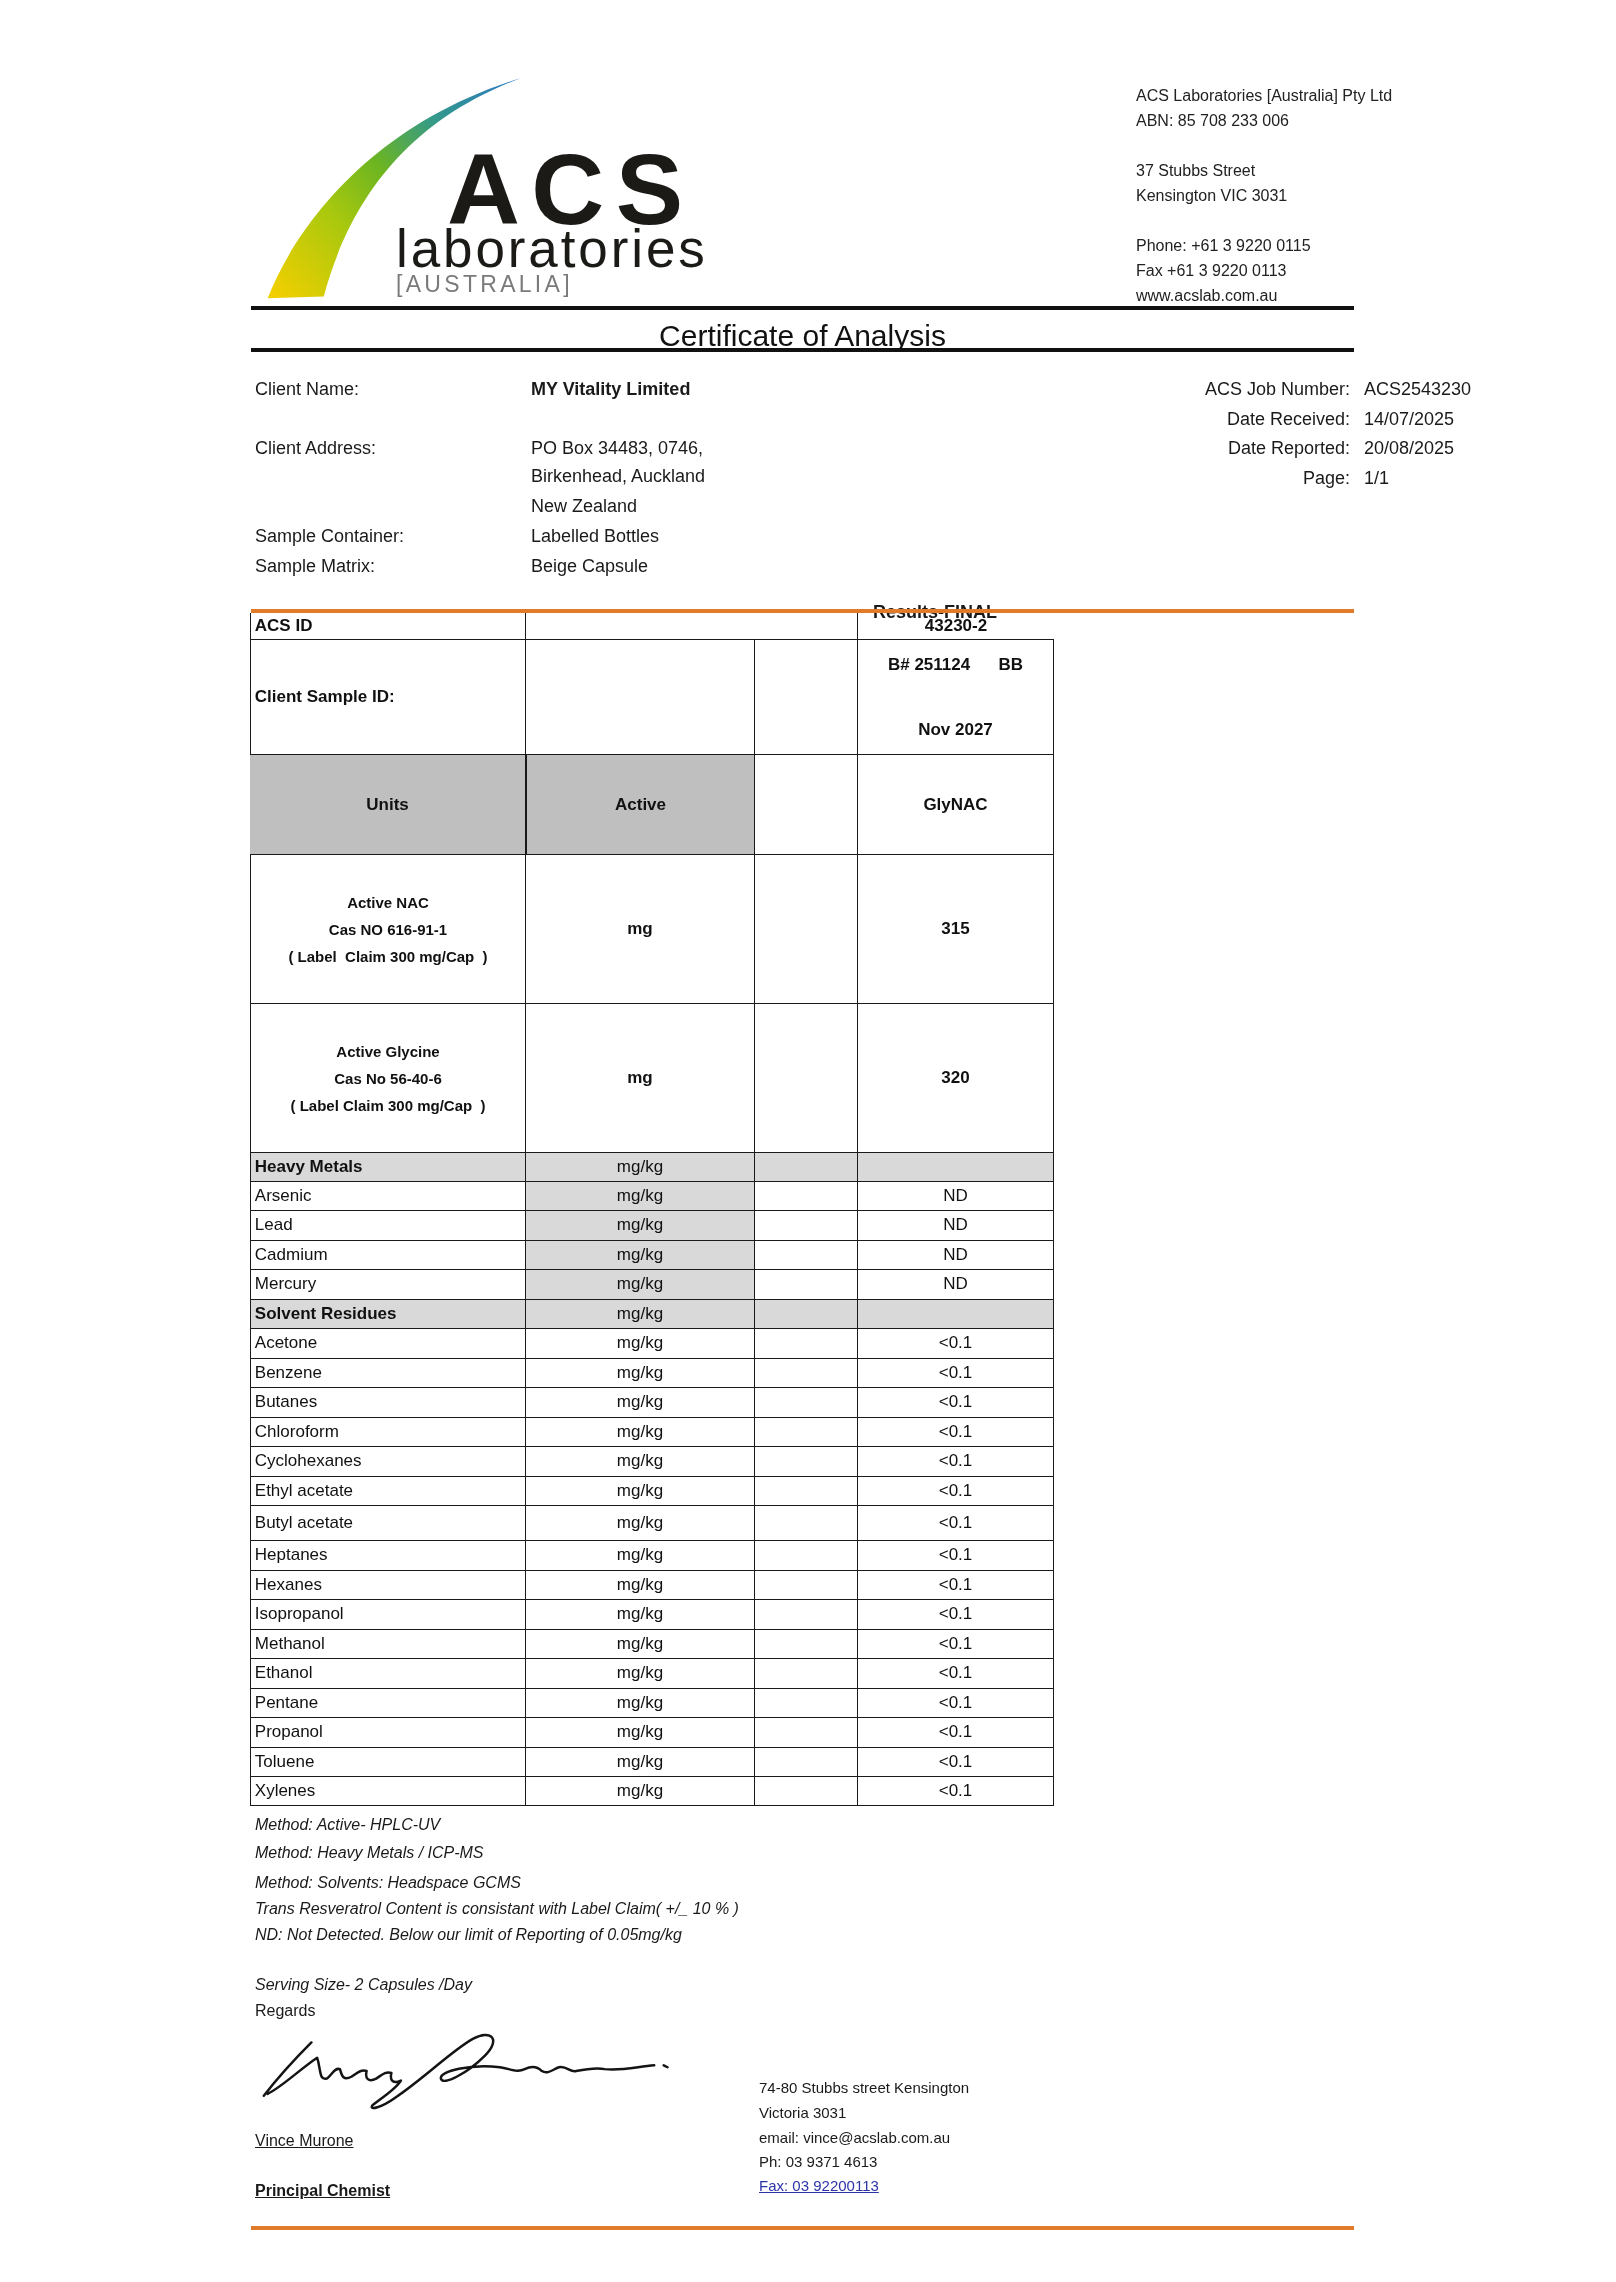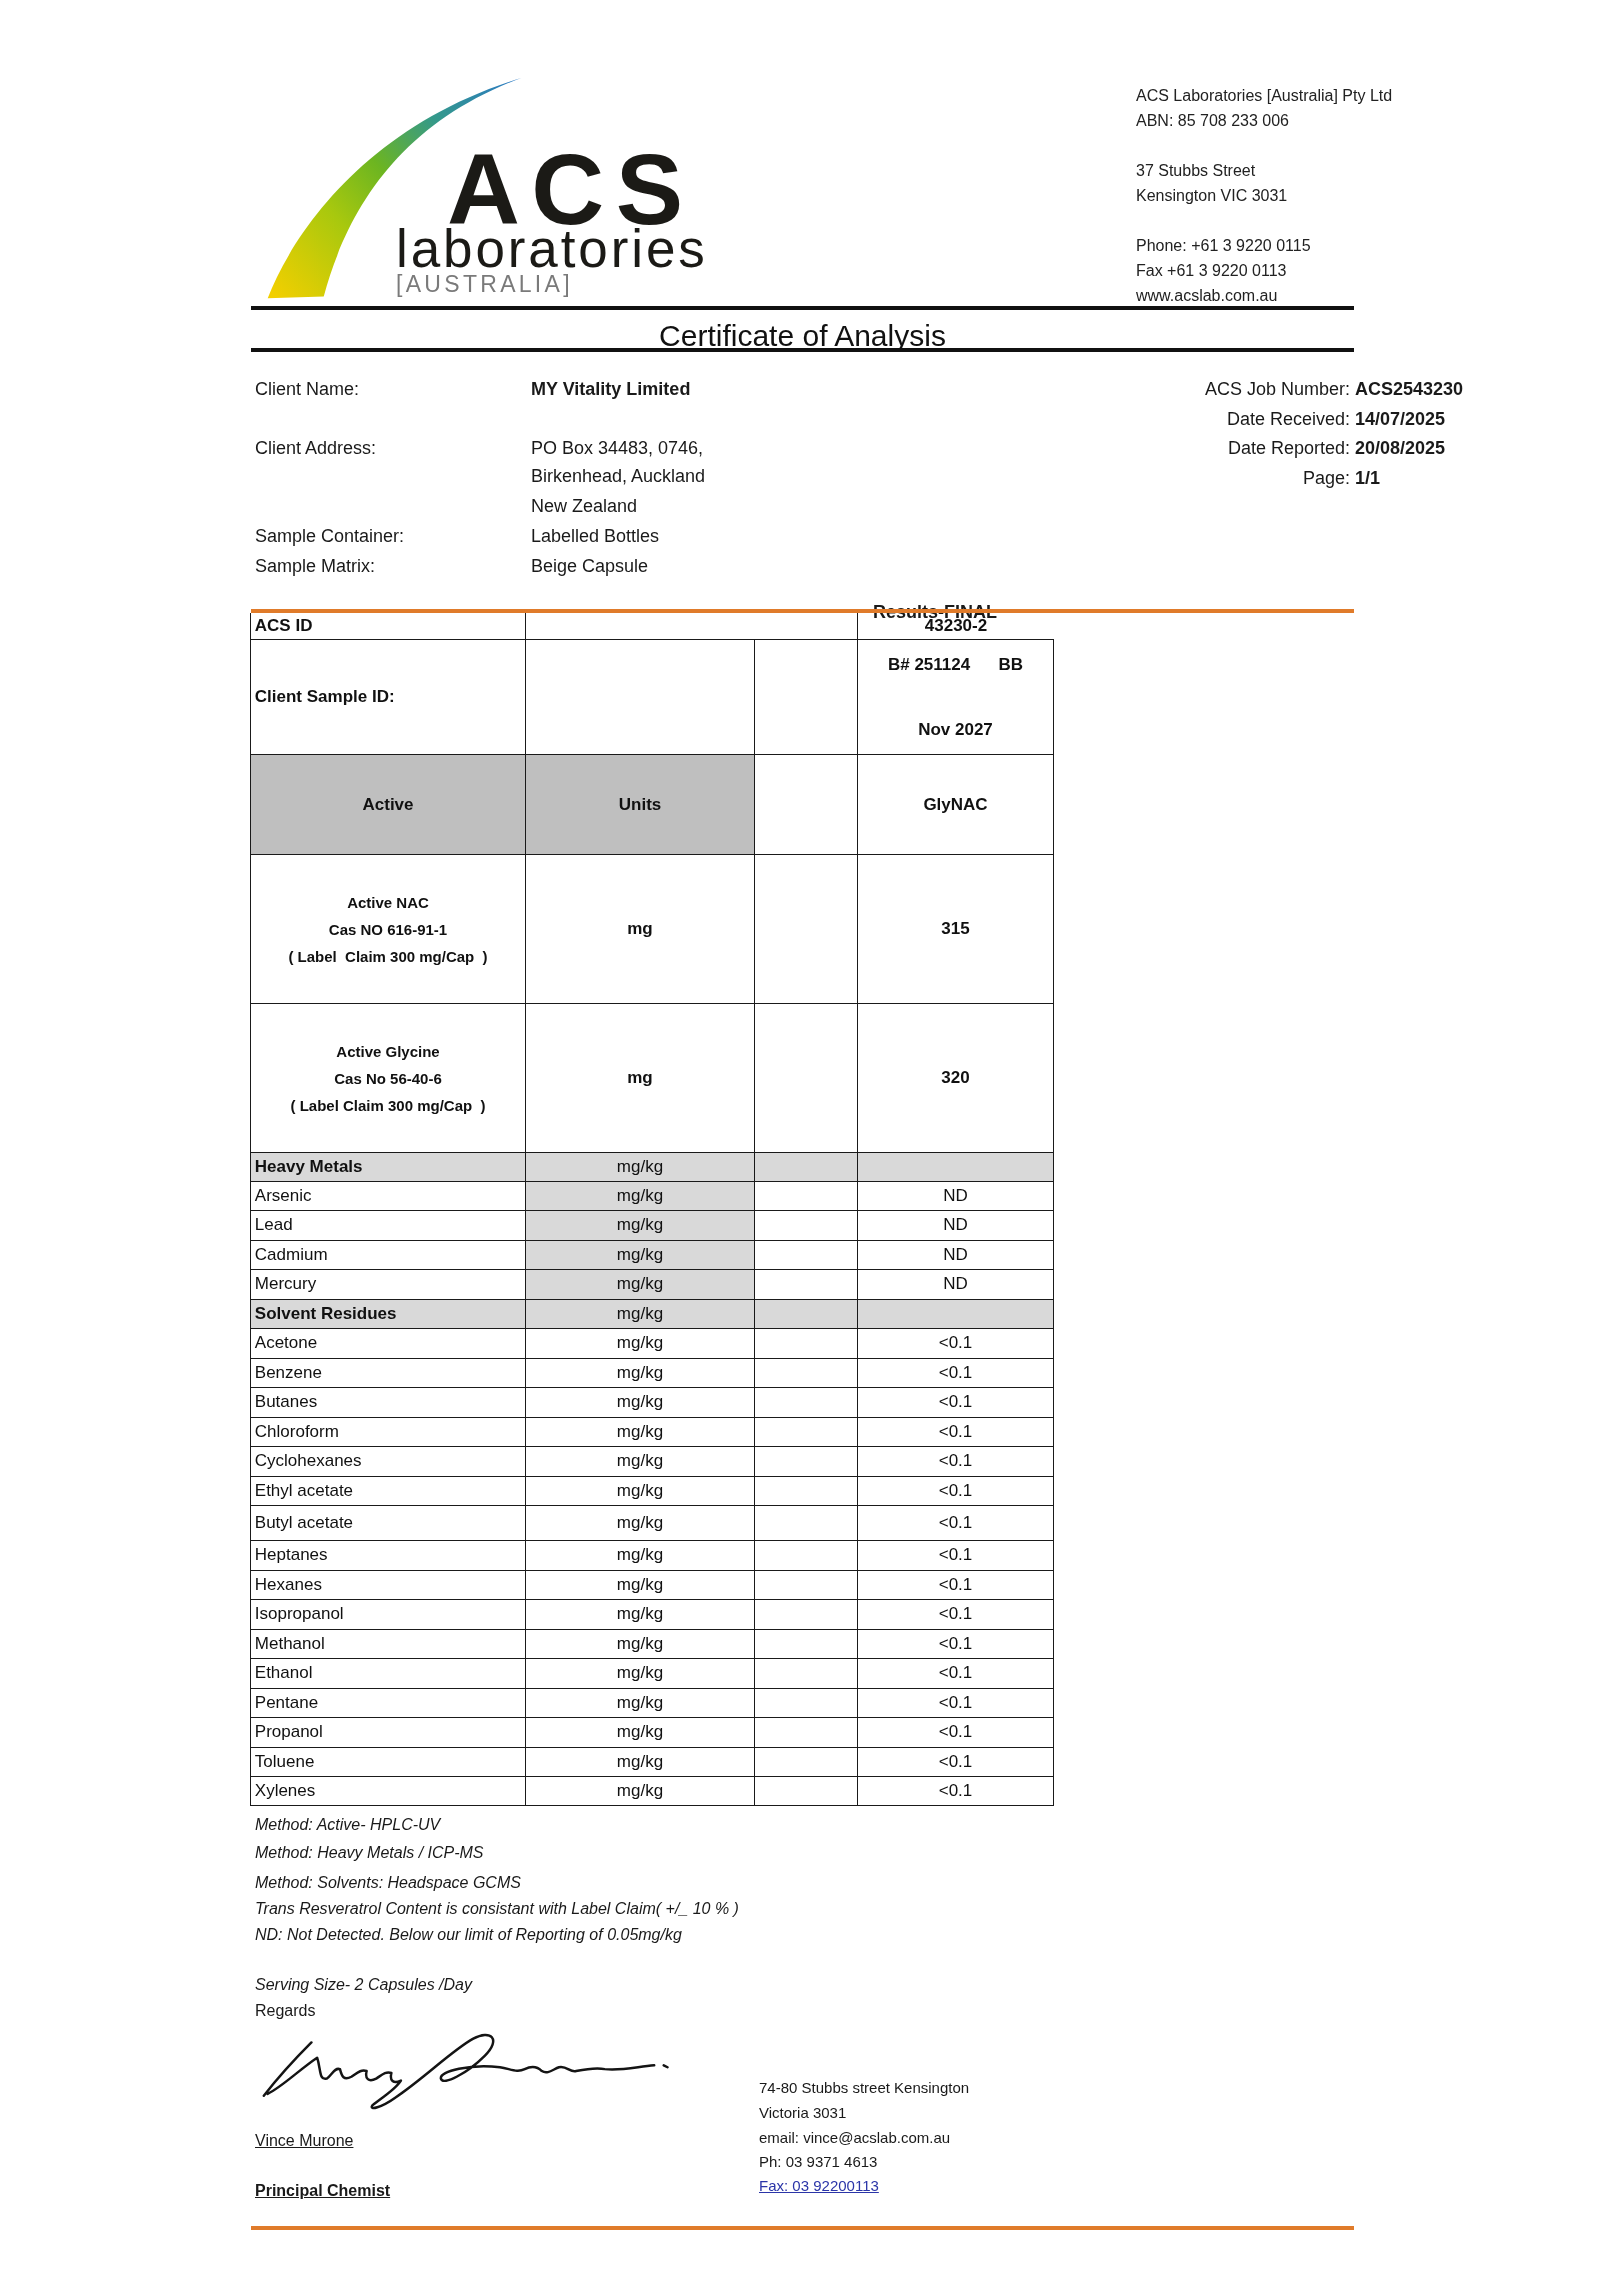--- a/index.html
+++ b/index.html
@@ -23,21 +23,21 @@
   .rule{position:absolute;left:251px;width:1103px;height:3.8px;background:#111;}
   .title{position:absolute;left:251px;width:1103px;top:310px;height:52px;display:flex;align-items:center;
          justify-content:center;font-size:30px;color:#111;}
   .orange{position:absolute;left:251px;width:1103px;height:3.8px;background:var(--accent);}
   
   .ci{position:absolute;font-size:18px;line-height:29.5px;white-space:nowrap;color:#1a1a1a;}
   .b{font-weight:bold;}
   .job{position:absolute;left:1122px;top:375px;font-size:18px;line-height:29.5px;}
   .job .row{display:flex;white-space:nowrap;}
   .job .lbl{width:228px;text-align:right;}
-  .job .val{margin-left:5px;font-weight:bold;}
+  .job .val{margin-left:14px;}
   
   .grid{position:absolute;left:250px;top:613px;display:grid;
         grid-template-columns:276px 229px 103px 196px;
         grid-template-rows:27px 115px 100px 149px 149px 28.5px repeat(11,29.5px) 35px repeat(8,29.5px) 28.5px;}
   .c{box-sizing:border-box;border-right:1.9px solid #1a1a1a;border-bottom:1.9px solid #1a1a1a;
      display:flex;align-items:center;justify-content:center;font-size:17px;color:#111;
      white-space:nowrap;overflow:hidden;}
   .c1{border-left:1.9px solid #1a1a1a;justify-content:flex-start;padding-left:3.8px;}
   .span2{grid-column:span 2;}
   .nor{border-right:none;}
@@ -133,22 +133,22 @@
     <div class="c nor b">43230-2</div>
 
     <div class="c c1 b">Client Sample ID:</div>
     <div class="c"></div>
     <div class="c"></div>
     <div class="c multi b">
       <span>B# 251124      BB</span>
       <span>Nov 2027</span>
     </div>
 
+    <div class="c hdr b">Units</div>
     <div class="c c1 cen hdr b">Active</div>
-    <div class="c hdr b">Units</div>
     <div class="c"></div>
     <div class="c b">GlyNAC</div>
 
     <div class="c c1 cen act">
       <span>Active NAC</span>
       <span>Cas NO 616-91-1</span>
       <span>( Label  Claim 300 mg/Cap  )</span>
     </div>
     <div class="c b">mg</div>
     <div class="c"></div>

